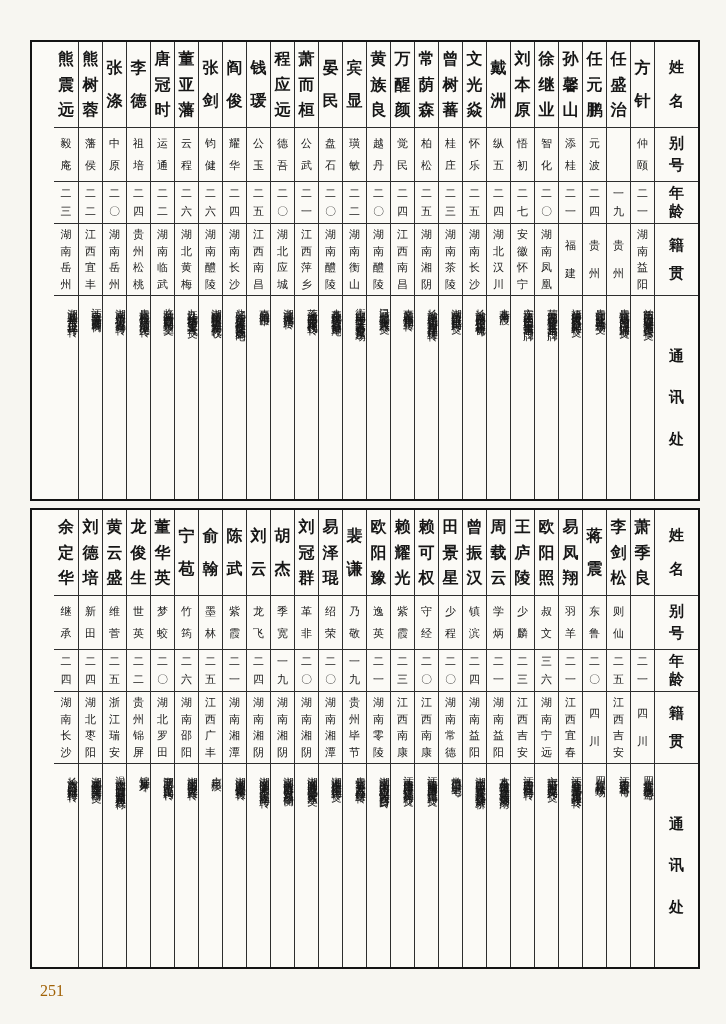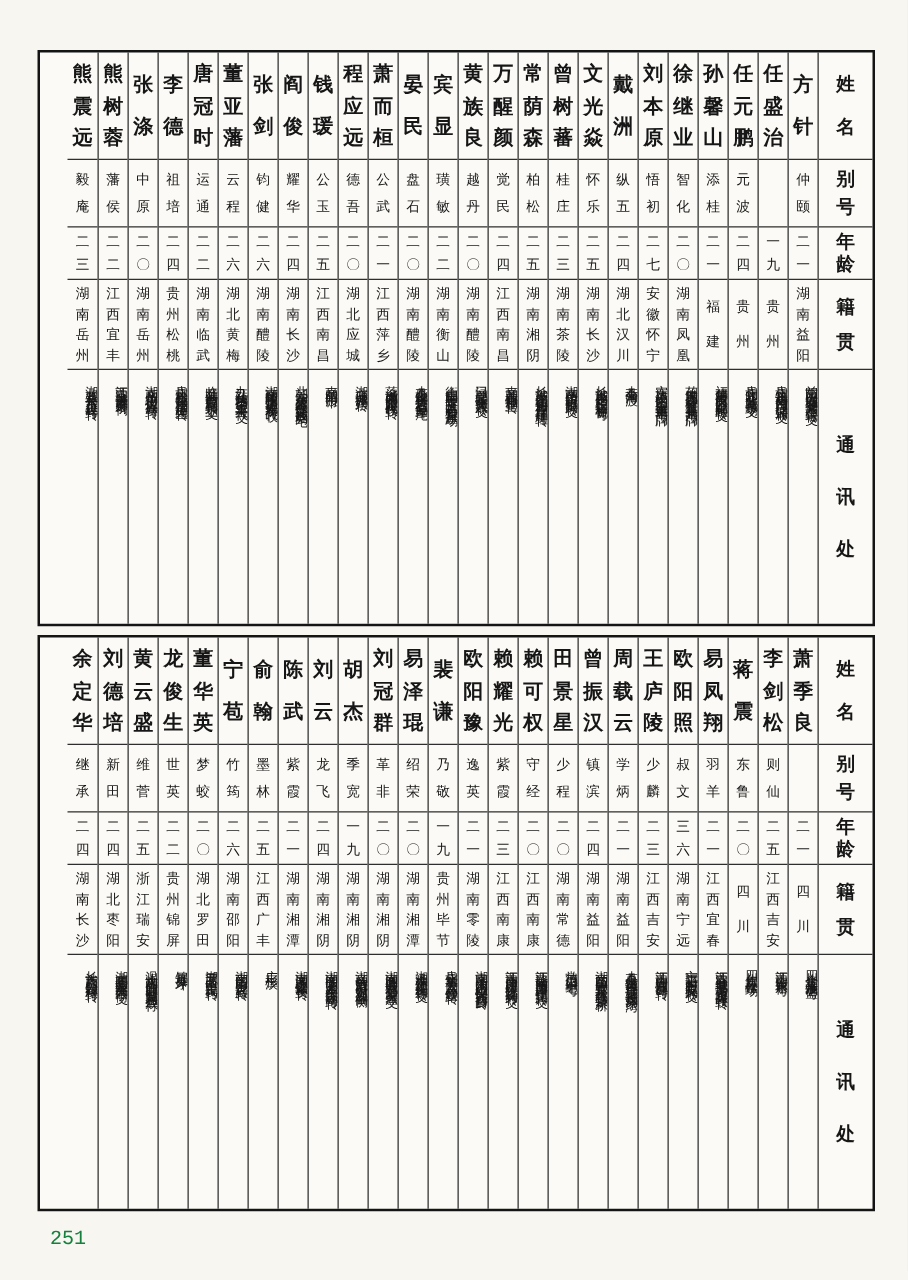--- a/index.html
+++ b/index.html
@@ -61,23 +61,23 @@
   .hcol .c-addr {
     writing-mode:horizontal-tb;
     display:flex; flex-direction:column;
     align-items:center; justify-content:space-evenly;
     padding:26px 0;
     letter-spacing:0;
   }
   .page-number {
     margin-top:13px;
     margin-left:10px;
-    font-family:Liberation Mono, monospace;
+    font-family:Liberation Serif, serif;
     font-size:16px;
-    color:#15803d;
+    color:#a16207;
   }
 </style>
 </head>
 <body>
 
 <div class="page">
   <div class="v-table">
       <div class="col hcol">
         <div class="cell c-name">
           <span class="ch">姓</span>

